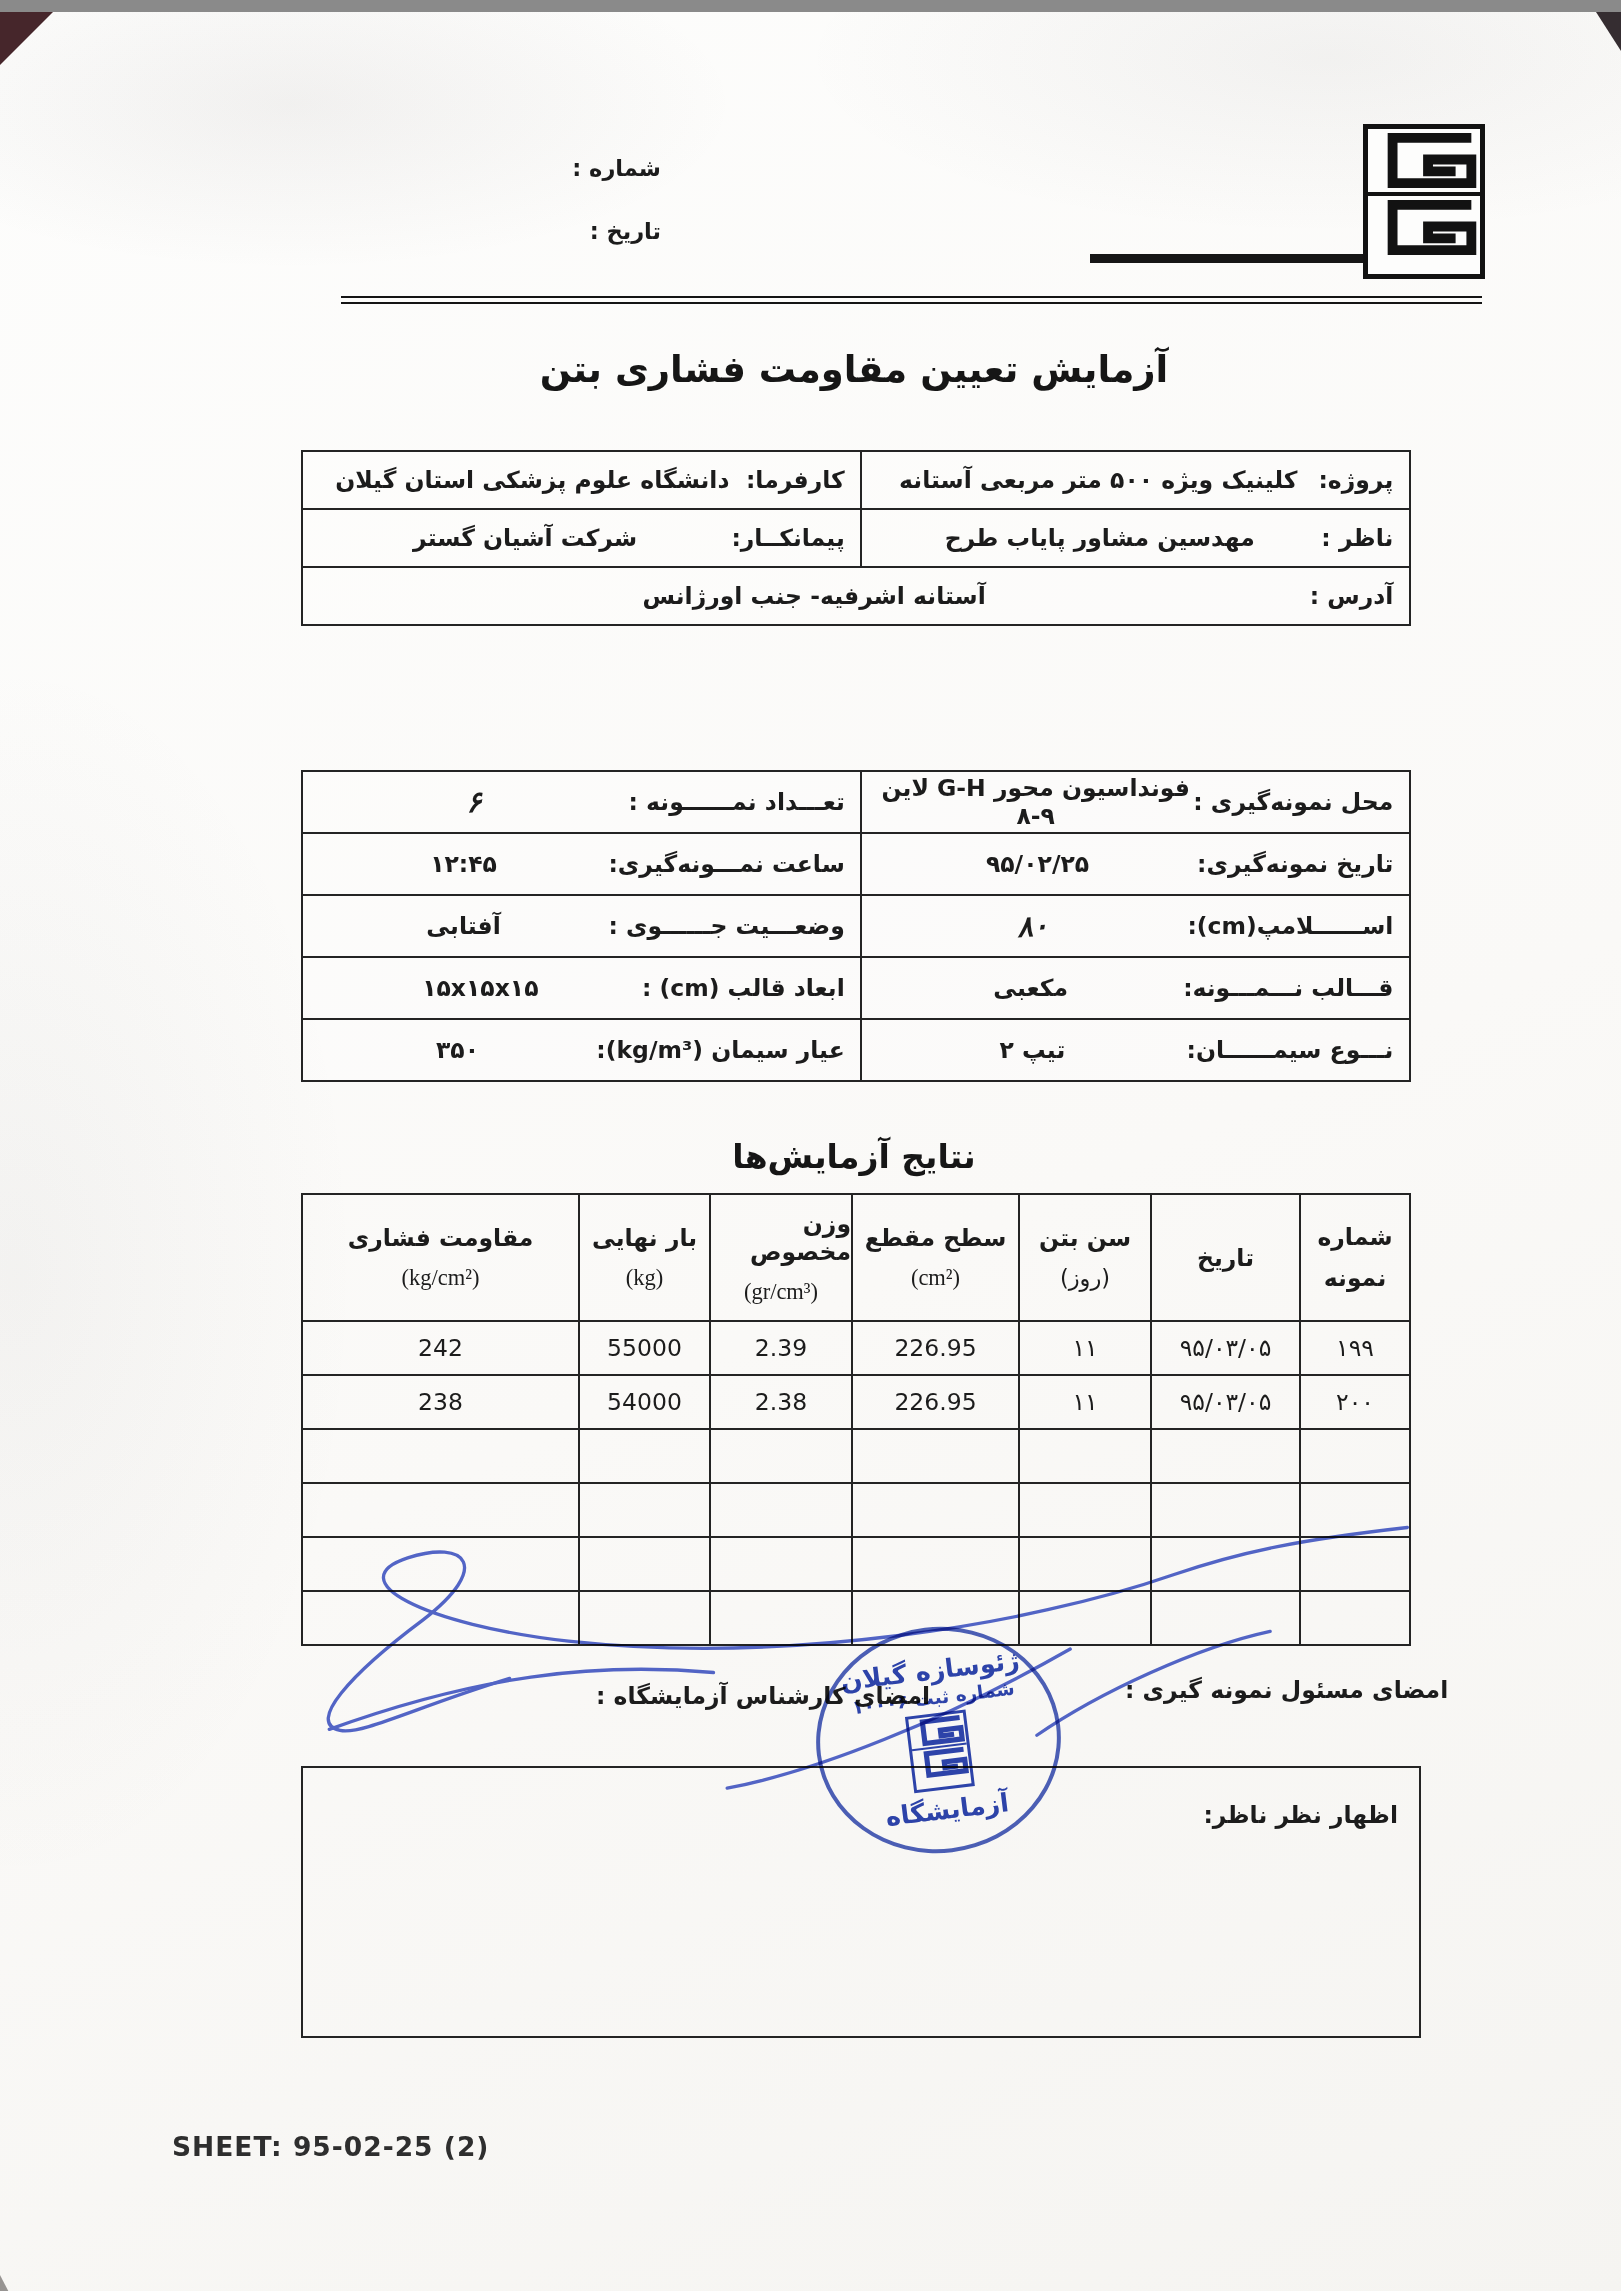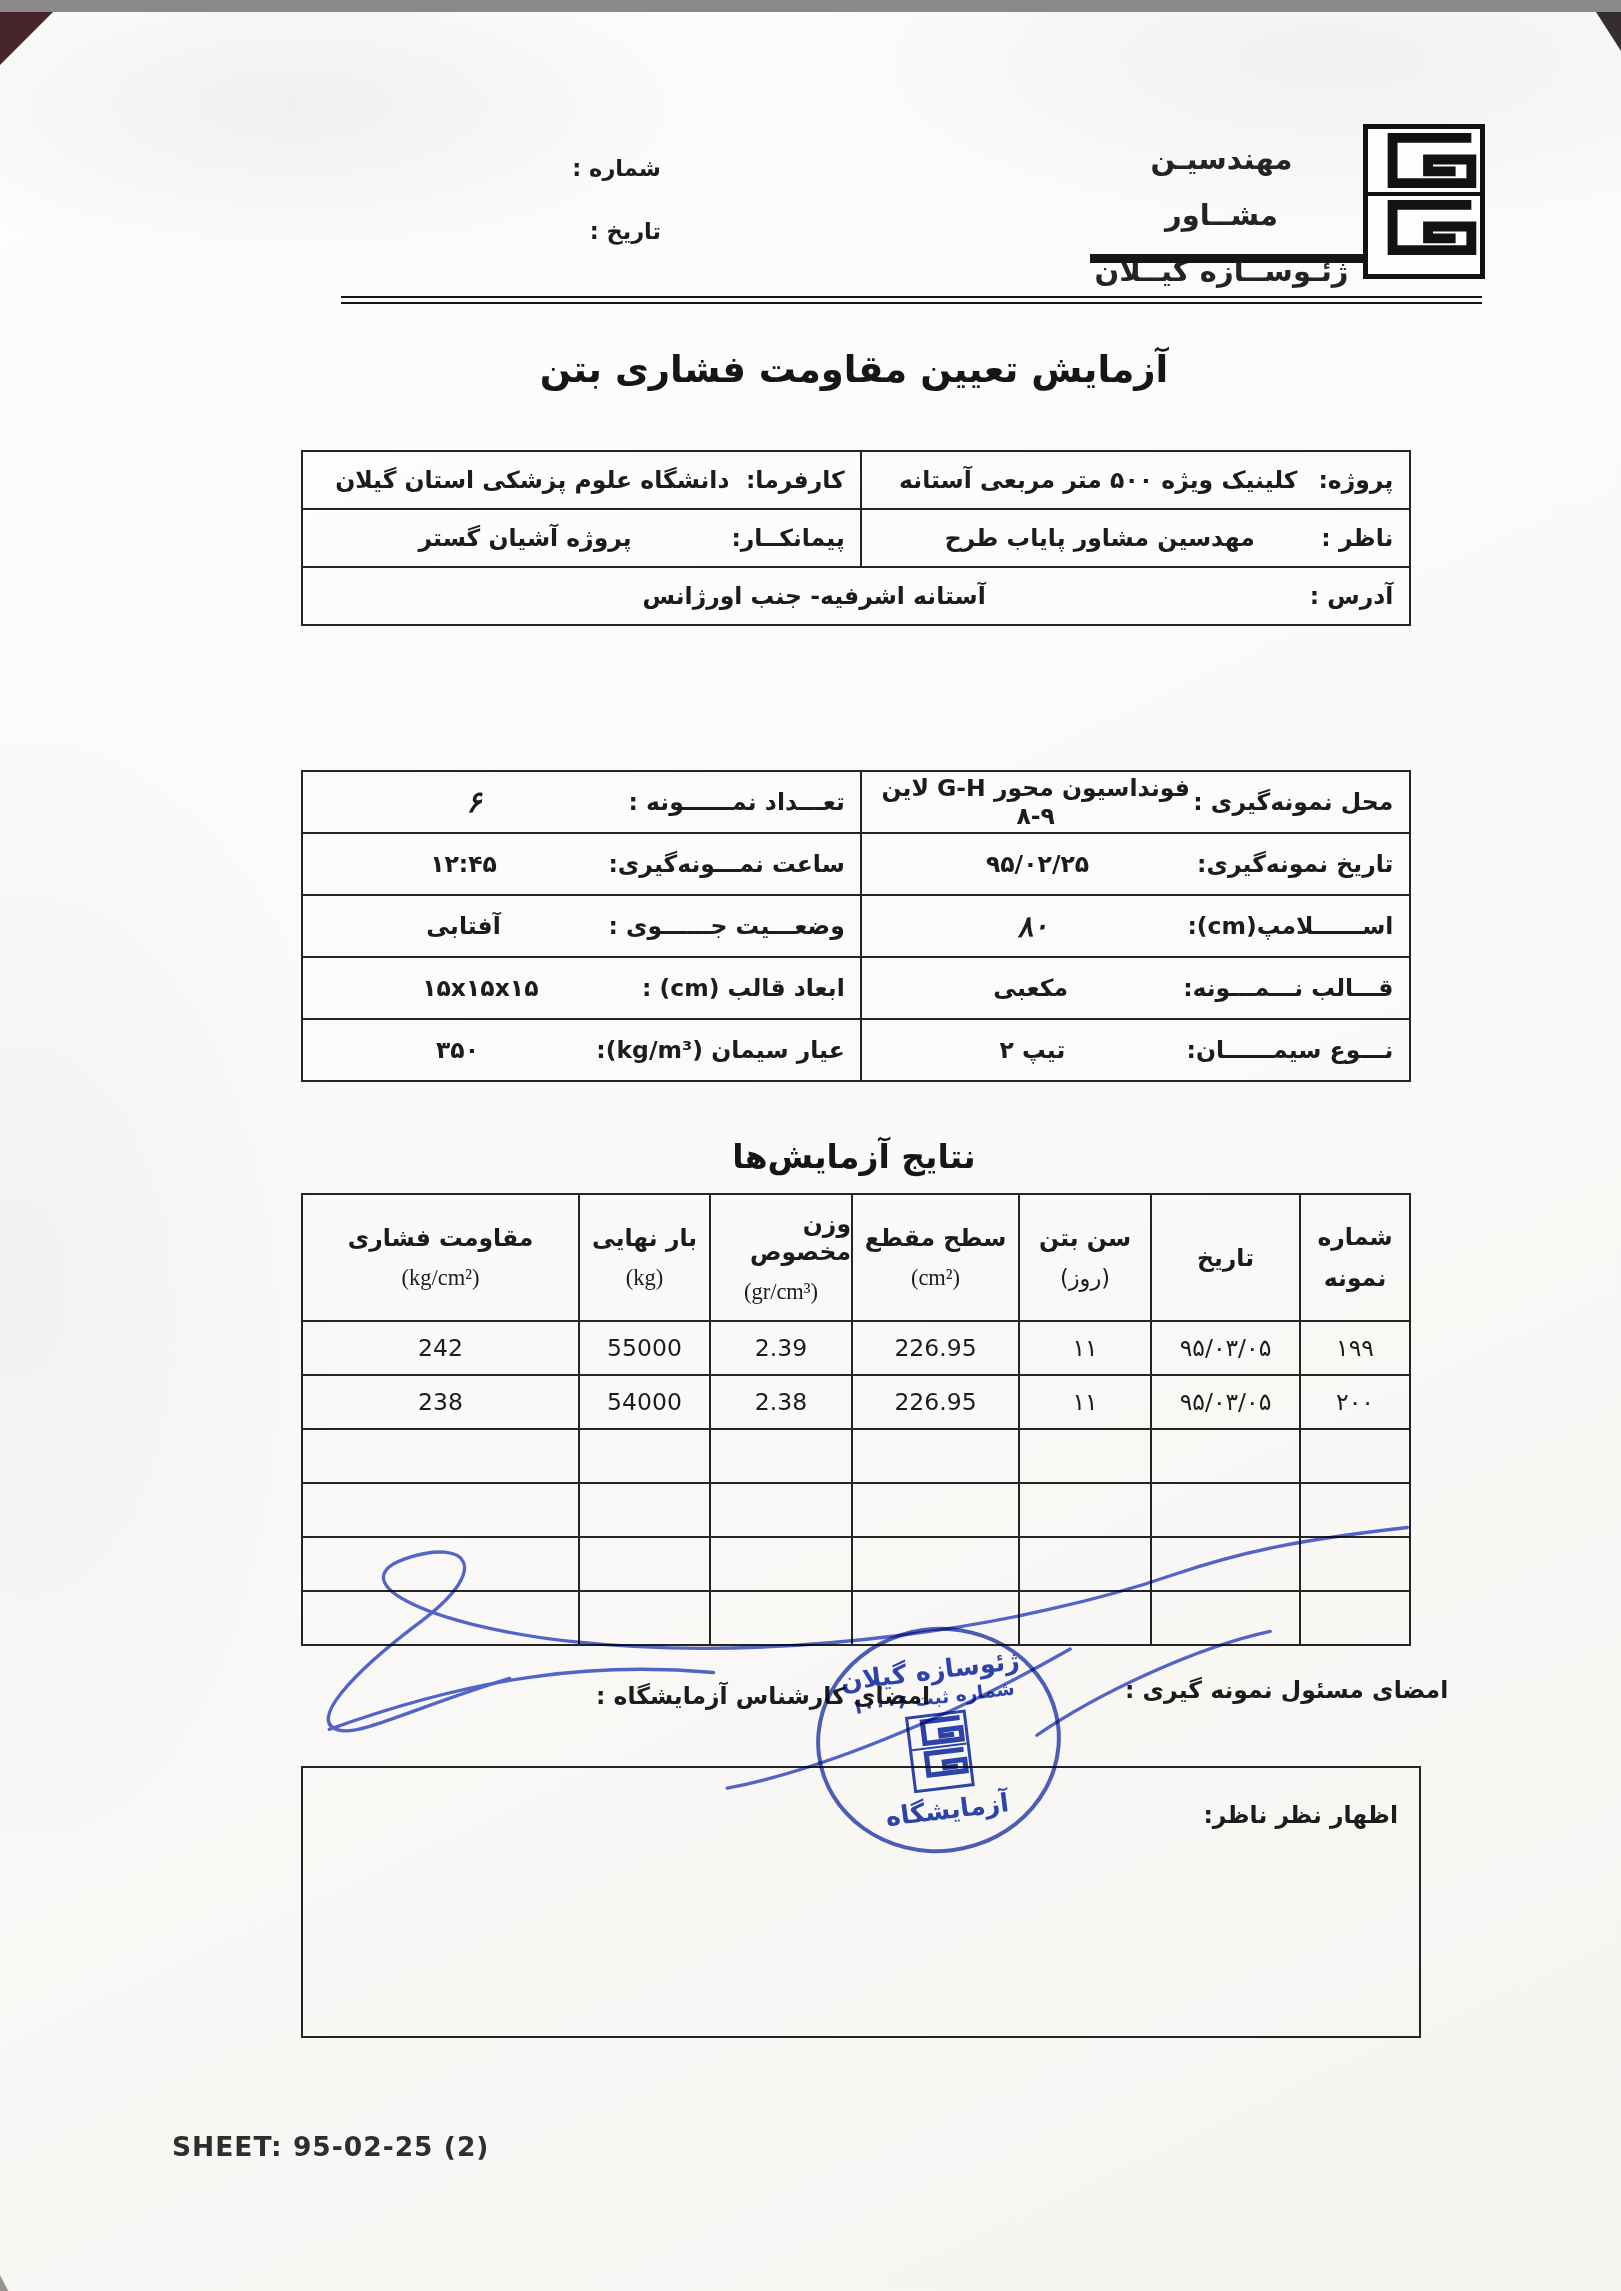--- a/index.html
+++ b/index.html
@@ -88,24 +88,20 @@
 
 <div class="page">
 
   <div class="corner-tl"></div>
   <div class="corner-tr"></div>
   <div class="corner-bl"></div>
 
   <div class="abs meta" style="left:480px;top:143px;width:181px;">شماره :</div>
   <div class="abs meta" style="left:480px;top:206px;width:181px;">تاریخ :</div>
 
-  <div class="abs company" style="left:1090px;top:119px;">
-    <div>مهندسیـن مشــاور</div>
-    <div>ژئـوســازه گیــلان</div>
-  </div>
   <div class="abs logo-rule" style="left:1090px;top:242px;width:385px;height:8.8px;"></div>
 
   <div class="abs gg-box" style="left:1363px;top:112px;width:112px;height:145px;">
     <div class="gg-half1">
       <svg width="100" height="63" viewBox="0 0 100 64">
           <path d="M92 9 H12 V55 H92 V31 H48 V43 H76" fill="none" stroke="#121212" stroke-width="10"></path>
         </svg>
     </div>
     <div>
       <svg width="100" height="63" viewBox="0 0 100 64">
@@ -129,21 +125,21 @@
         <span class="val">دانشگاه علوم پزشکی استان گیلان</span>
       </div>
     </div>
     <div class="trow">
       <div class="cell p-cell">
         <span class="lbl">ناظر :</span>
         <span class="val">مهدسین مشاور پایاب طرح</span>
       </div>
       <div class="cell p-cell">
         <span class="lbl">پیمانکــار:</span>
-        <span class="val">پروژه آشیان گستر</span>
+        <span class="val">شرکت آشیان گستر</span>
       </div>
     </div>
     <div class="trow full">
       <div class="cell p-cell">
         <span class="lbl">آدرس :</span>
         <span class="val">آستانه اشرفیه- جنب اورژانس</span>
       </div>
     </div>
   </div>
 

